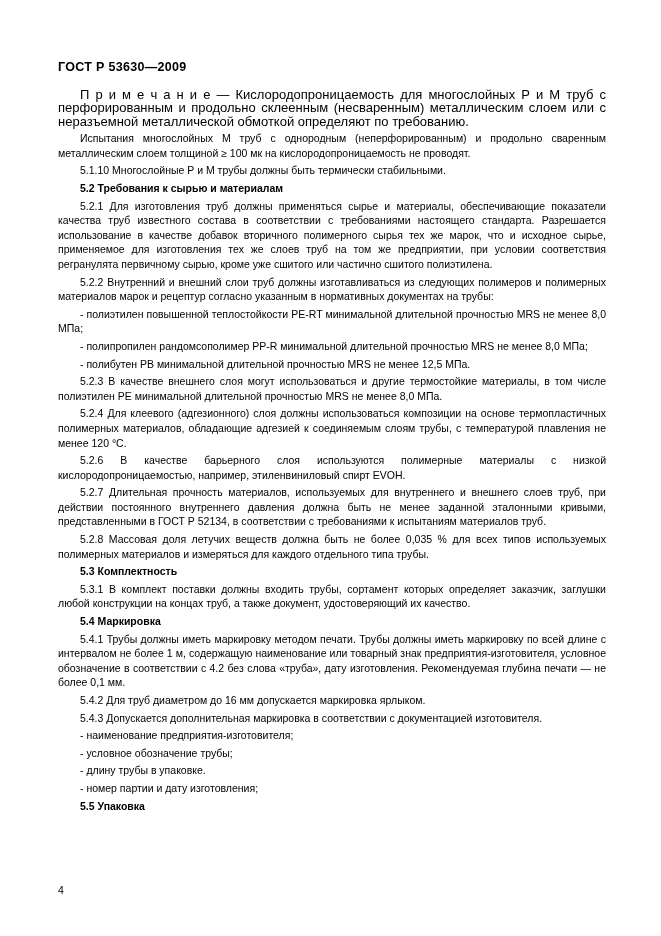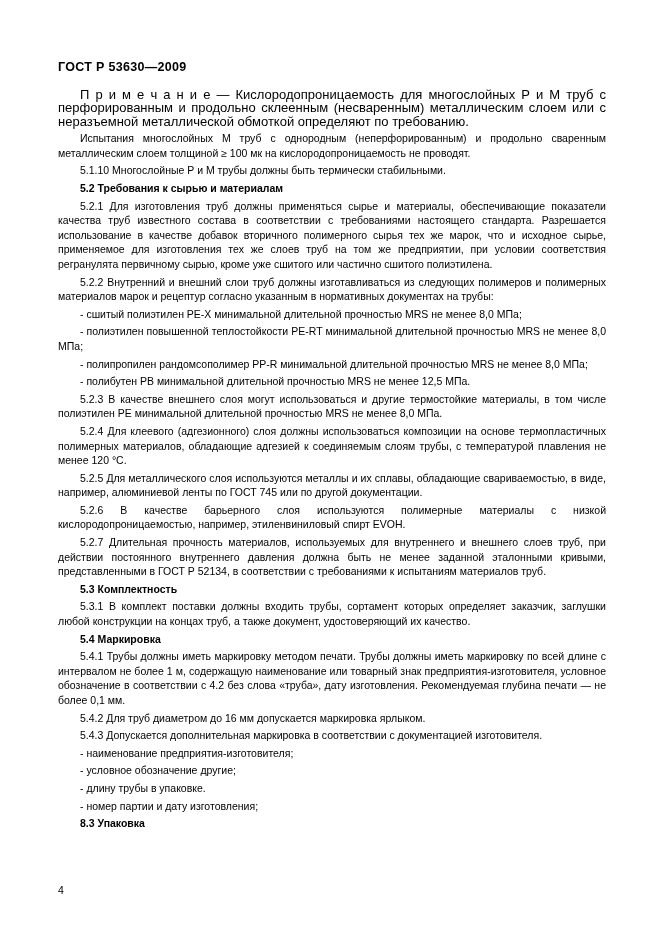--- a/index.html
+++ b/index.html
@@ -74,37 +74,36 @@
 
   <div class="header">ГОСТ Р 53630—2009</div>
 
   <div class="content">
       <p class="note">П р и м е ч а н и е — Кислородопроницаемость для многослойных Р и М труб с перфорированным и продольно склеенным (несваренным) металлическим слоем или с неразъемной металлической обмоткой определяют по требованию.</p>
       <p class="indent">Испытания многослойных М труб с однородным (неперфорированным) и продольно сваренным металлическим слоем толщиной ≥ 100 мк на кислородопроницаемость не проводят.</p>
       <p class="indent">5.1.10  Многослойные Р и М трубы должны быть термически стабильными.</p>
       <p class="heading indent">5.2  Требования к сырью и материалам</p>
       <p class="indent">5.2.1  Для изготовления труб должны применяться сырье и материалы, обеспечивающие показатели качества труб известного состава в соответствии с требованиями настоящего стандарта. Разрешается использование в качестве добавок вторичного полимерного сырья тех же марок, что и исходное сырье, применяемое для изготовления тех же слоев труб на том же предприятии, при условии соответствия регранулята первичному сырью, кроме уже сшитого или частично сшитого полиэтилена.</p>
       <p class="indent">5.2.2  Внутренний и внешний слои труб должны изготавливаться из следующих полимеров и полимерных материалов марок и рецептур согласно указанным в нормативных документах на трубы:</p>
-      <p class="dash">- сшитый полиэтилен РЕ-Х минимальной длительной прочностью MRS не менее 8,0 МПа;</p>
       <p class="dash">- полиэтилен повышенной теплостойкости PE-RT минимальной длительной прочностью MRS не менее 8,0 МПа;</p>
       <p class="dash">- полипропилен рандомсополимер PP-R минимальной длительной прочностью MRS не менее 8,0 МПа;</p>
       <p class="dash">- полибутен РВ минимальной длительной прочностью MRS не менее 12,5 МПа.</p>
       <p class="indent">5.2.3  В качестве внешнего слоя могут использоваться и другие термостойкие материалы, в том числе полиэтилен РЕ минимальной длительной прочностью MRS не менее 8,0 МПа.</p>
       <p class="indent">5.2.4  Для клеевого (адгезионного) слоя должны использоваться композиции на основе термопластичных полимерных материалов, обладающие адгезией к соединяемым слоям трубы, с температурой плавления не менее 120 °С.</p>
-      <p class="indent">5.2.5  Для металлического слоя используются металлы и их сплавы, обладающие свариваемостью, в виде, например, алюминиевой ленты по ГОСТ 745 или по другой документации.</p>
       <p class="indent">5.2.6  В качестве барьерного слоя используются полимерные материалы с низкой кислородопроницаемостью, например, этиленвиниловый спирт EVOH.</p>
       <p class="indent">5.2.7  Длительная прочность материалов, используемых для внутреннего и внешнего слоев труб, при действии постоянного внутреннего давления должна быть не менее заданной эталонными кривыми, представленными в ГОСТ Р 52134, в соответствии с требованиями к испытаниям материалов труб.</p>
+      <p class="indent">5.2.8  Массовая доля летучих веществ должна быть не более 0,035 % для всех типов используемых полимерных материалов и измеряться для каждого отдельного типа трубы.</p>
       <p class="heading indent">5.3  Комплектность</p>
       <p class="indent">5.3.1  В комплект поставки должны входить трубы, сортамент которых определяет заказчик, заглушки любой конструкции на концах труб, а также документ, удостоверяющий их качество.</p>
       <p class="heading indent">5.4  Маркировка</p>
       <p class="indent">5.4.1  Трубы должны иметь маркировку методом печати. Трубы должны иметь маркировку по всей длине с интервалом не более 1 м, содержащую наименование или товарный знак предприятия-изготовителя, условное обозначение в соответствии с 4.2 без слова «труба», дату изготовления. Рекомендуемая глубина печати — не более 0,1 мм.</p>
       <p class="indent">5.4.2  Для труб диаметром до 16 мм допускается маркировка ярлыком.</p>
       <p class="indent">5.4.3  Допускается дополнительная маркировка в соответствии с документацией изготовителя.</p>
       <p class="dash">- наименование предприятия-изготовителя;</p>
-      <p class="dash">- условное обозначение другие;</p>
+      <p class="dash">- условное обозначение трубы;</p>
       <p class="dash">- длину трубы в упаковке.</p>
       <p class="dash">- номер партии и дату изготовления;</p>
-      <p class="heading indent">8.3  Упаковка</p>
+      <p class="heading indent">5.5  Упаковка</p>
     </div>
 
   <div class="pagenum">4</div>
 
 </div>
 
 </body></html>

